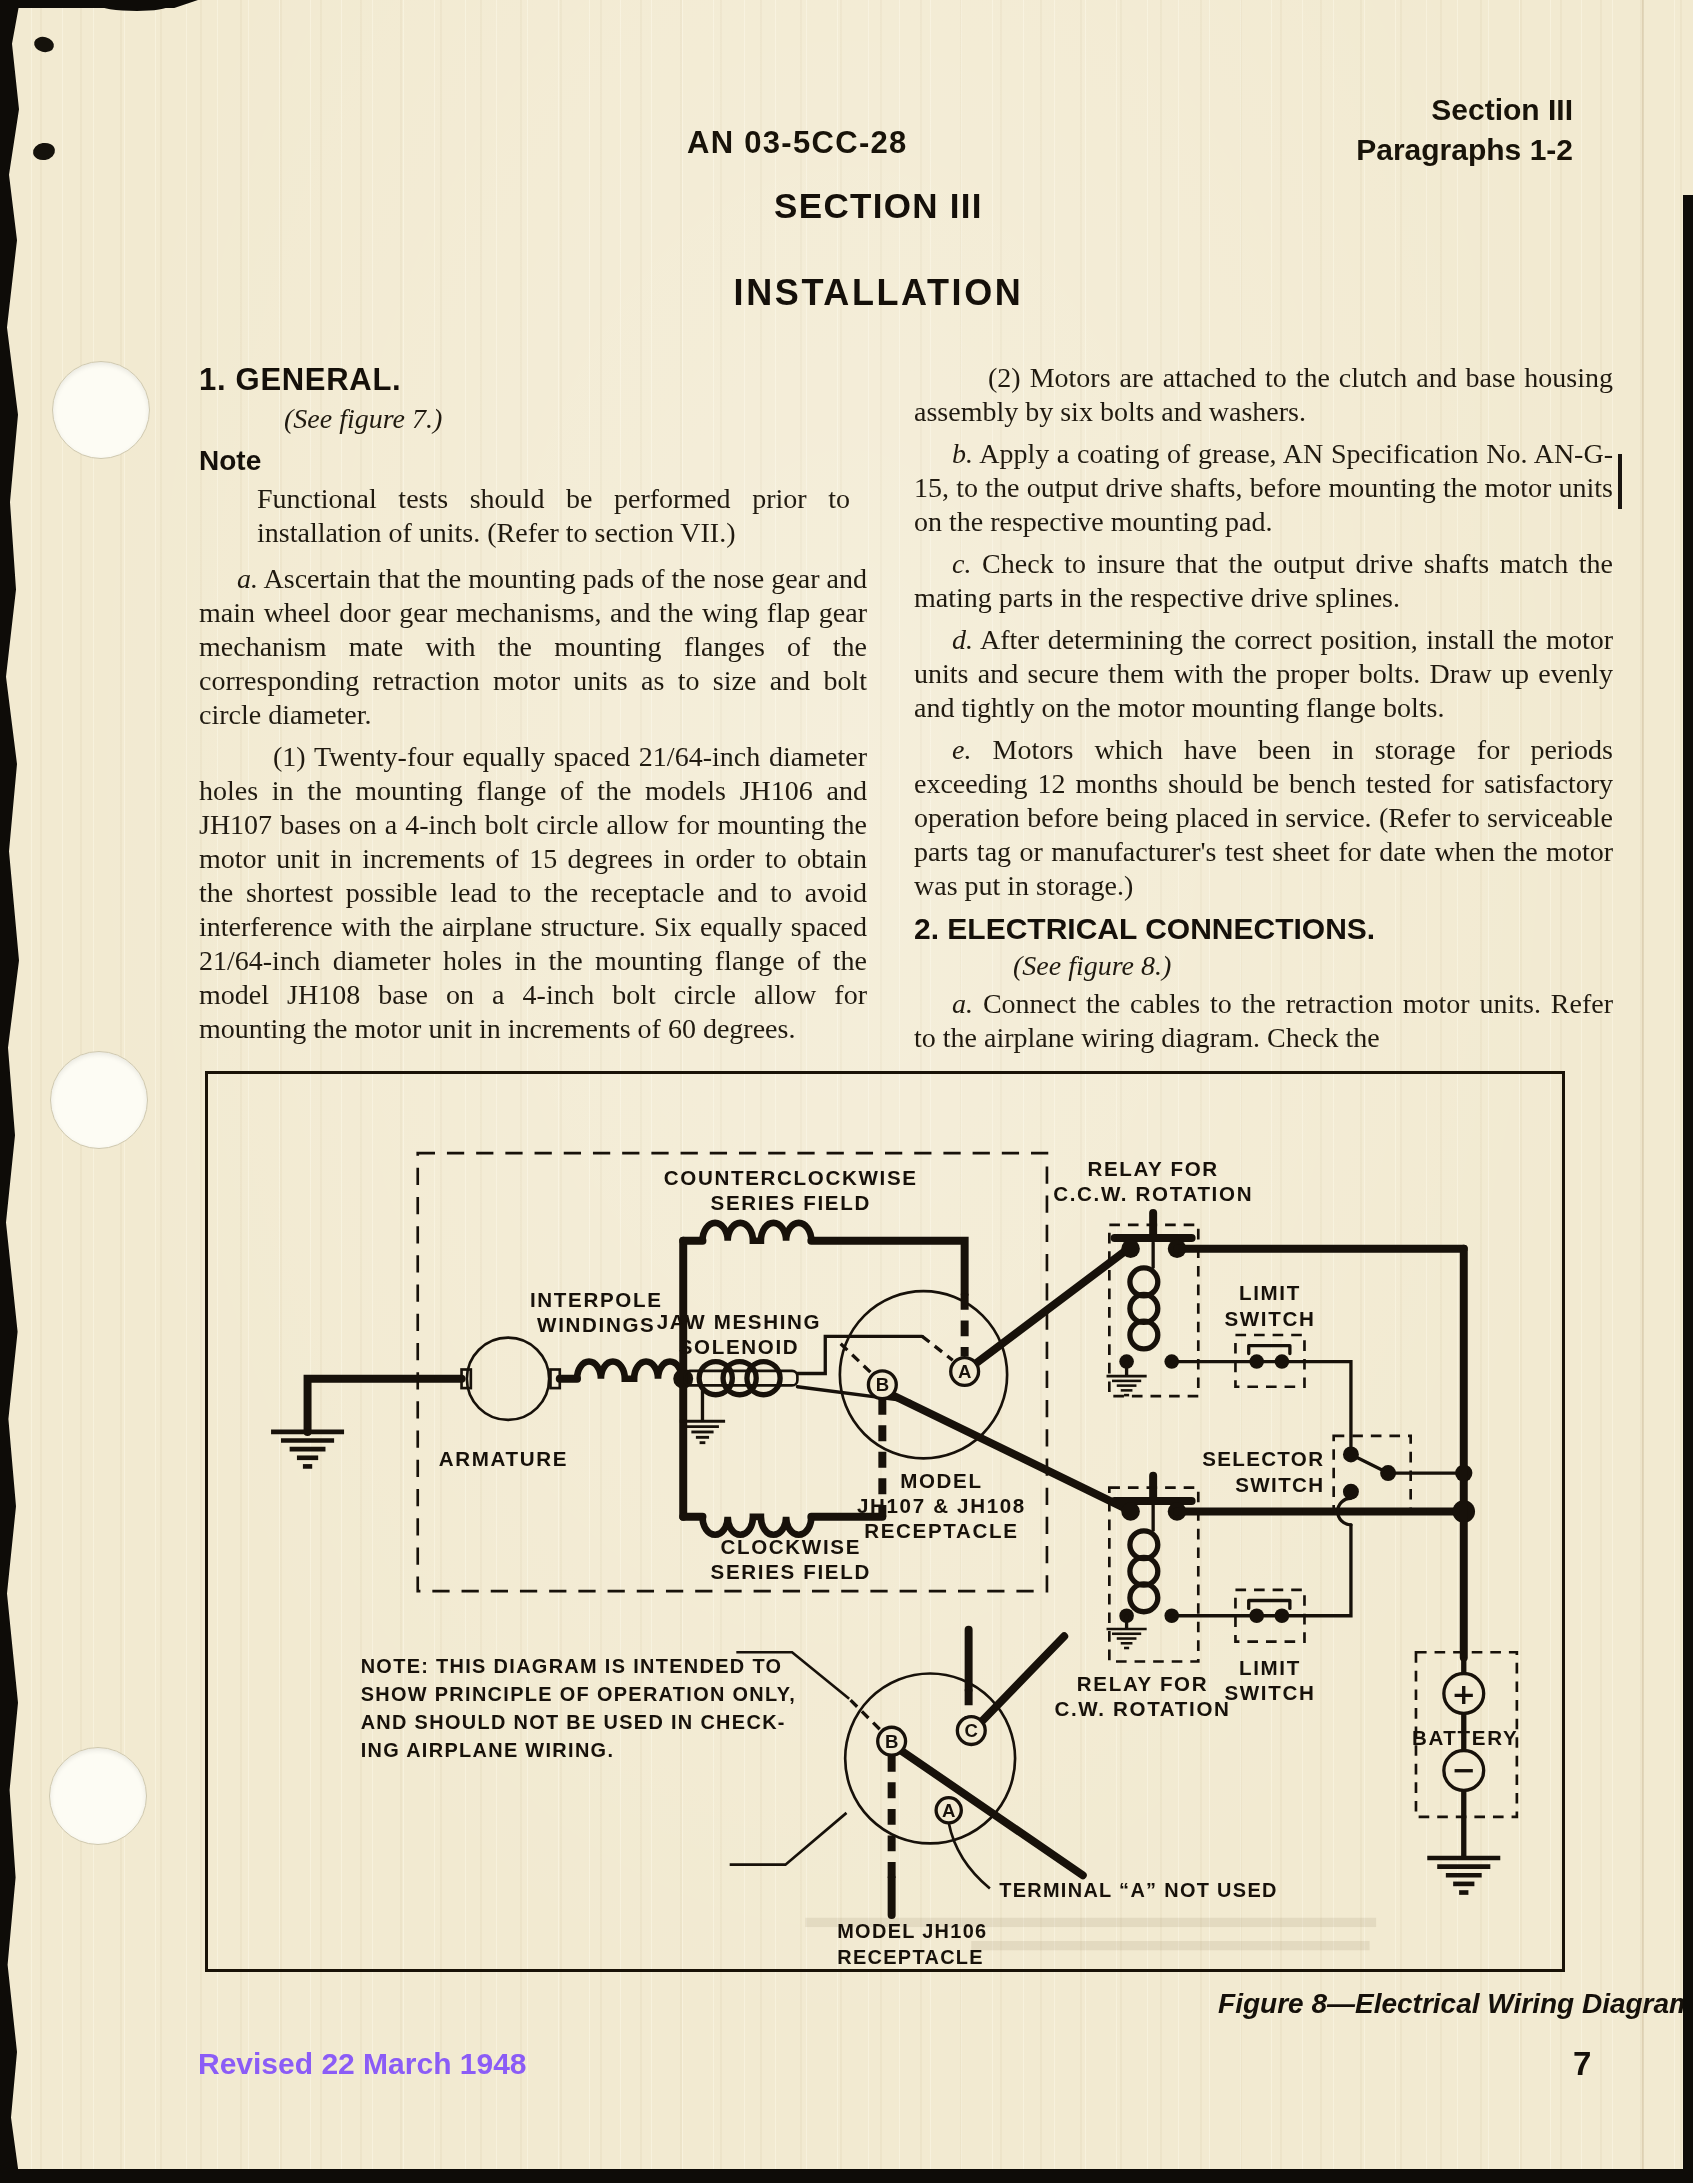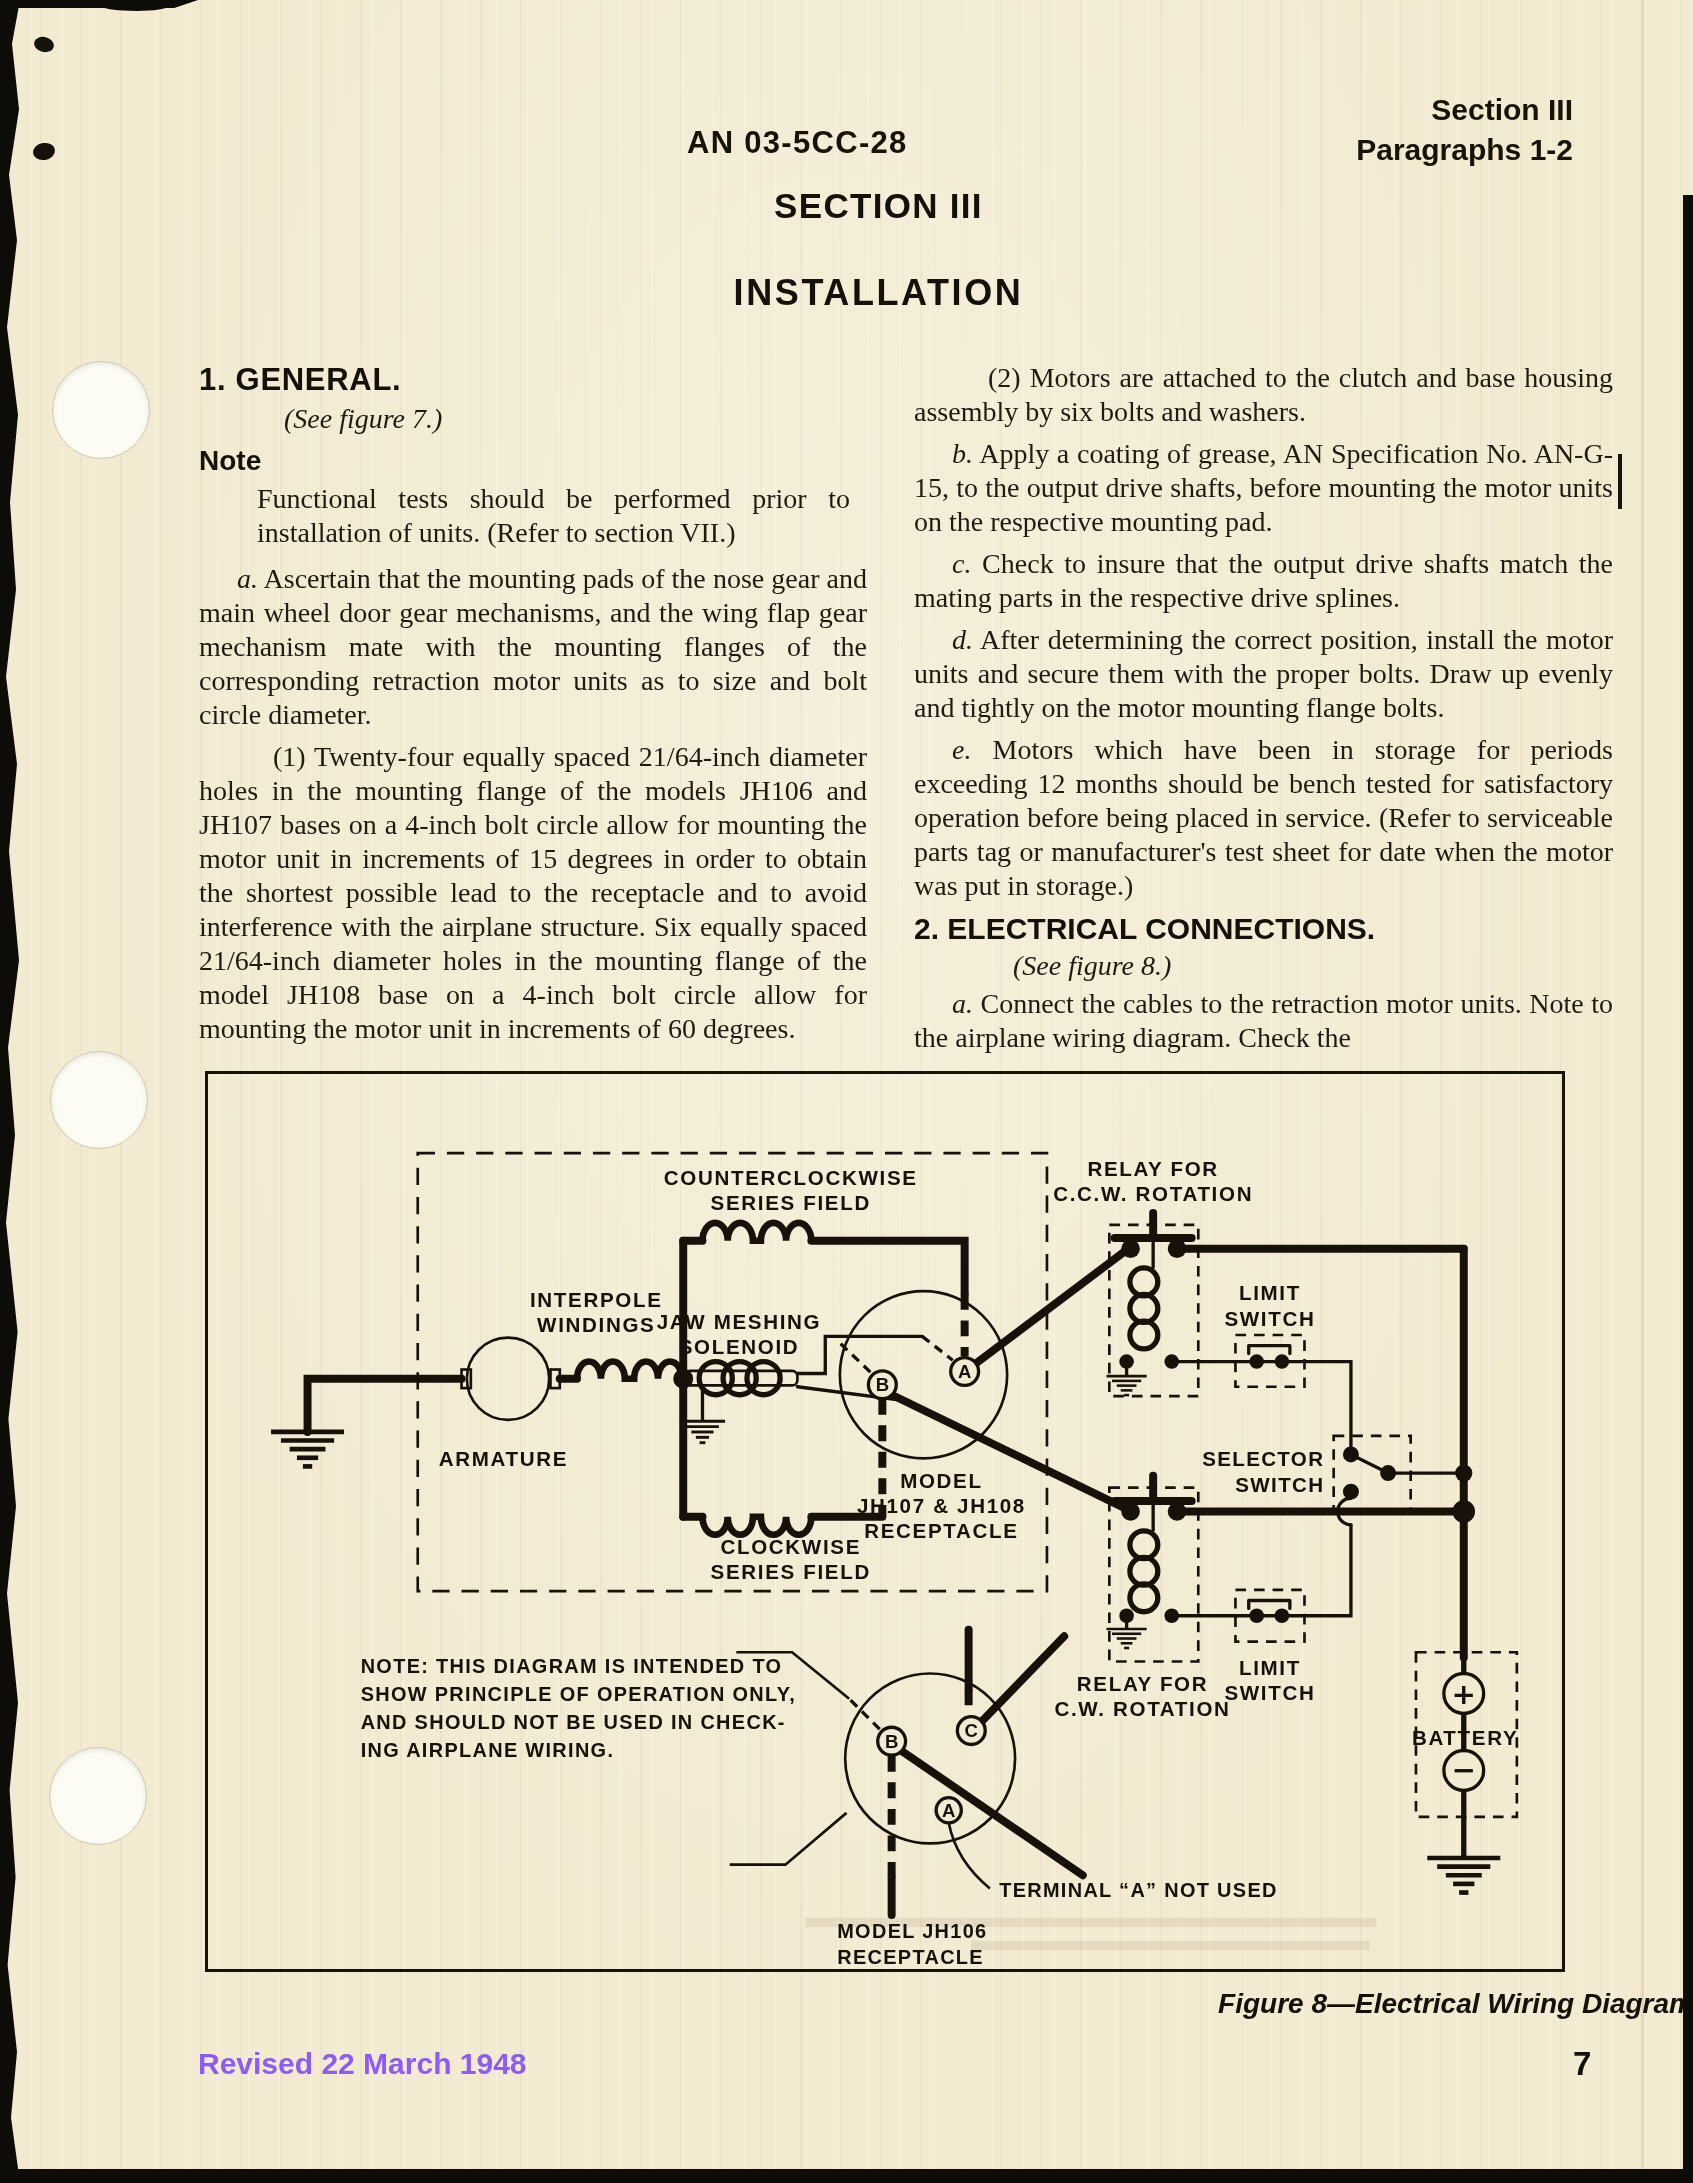--- a/index.html
+++ b/index.html
@@ -111,21 +111,21 @@
   </div>
 
   <div class="col col-right">
     <p class="para para-num" style="margin-top:0;"><span>(2)</span> <span>Motors are attached to the clutch and base housing assembly by six bolts and washers.</span></p>
     <p class="para"><i class="plabel">b.</i> <span>Apply a coating of grease, AN Specification No. AN-G-15, to the output drive shafts, before mounting the motor units on the respective mounting pad.</span></p>
     <p class="para"><i class="plabel">c.</i> <span>Check to insure that the output drive shafts match the mating parts in the respective drive splines.</span></p>
     <p class="para"><i class="plabel">d.</i> <span>After determining the correct position, install the motor units and secure them with the proper bolts. Draw up evenly and tightly on the motor mounting flange bolts.</span></p>
     <p class="para"><i class="plabel">e.</i> <span>Motors which have been in storage for periods exceeding 12 months should be bench tested for satisfactory operation before being placed in service. (Refer to serviceable parts tag or manufacturer's test sheet for date when the motor was put in storage.)</span></p>
     <div class="h-sub2">2. ELECTRICAL CONNECTIONS.</div>
     <div class="see-fig8">(See figure 8.)</div>
-    <p class="para" style="margin-top:1.3px;"><i class="plabel">a.</i> <span>Connect the cables to the retraction motor units. Note to the airplane wiring diagram. Check the</span></p>
+    <p class="para" style="margin-top:1.3px;"><i class="plabel">a.</i> <span>Connect the cables to the retraction motor units. Refer to the airplane wiring diagram. Check the</span></p>
   </div>
 
   <div class="figure-frame">
     <svg viewBox="0 0 2040 1346" width="100%" height="100%">
       <defs>
         <g id="gnd">
           <line class="gndl" x1="-55" y1="0" x2="55" y2="0"></line>
           <line class="gndl" x1="-40" y1="13" x2="40" y2="13"></line>
           <line class="gndl" x1="-27" y1="26" x2="27" y2="26"></line>
           <line class="gndl" x1="-16" y1="39" x2="16" y2="39"></line>

